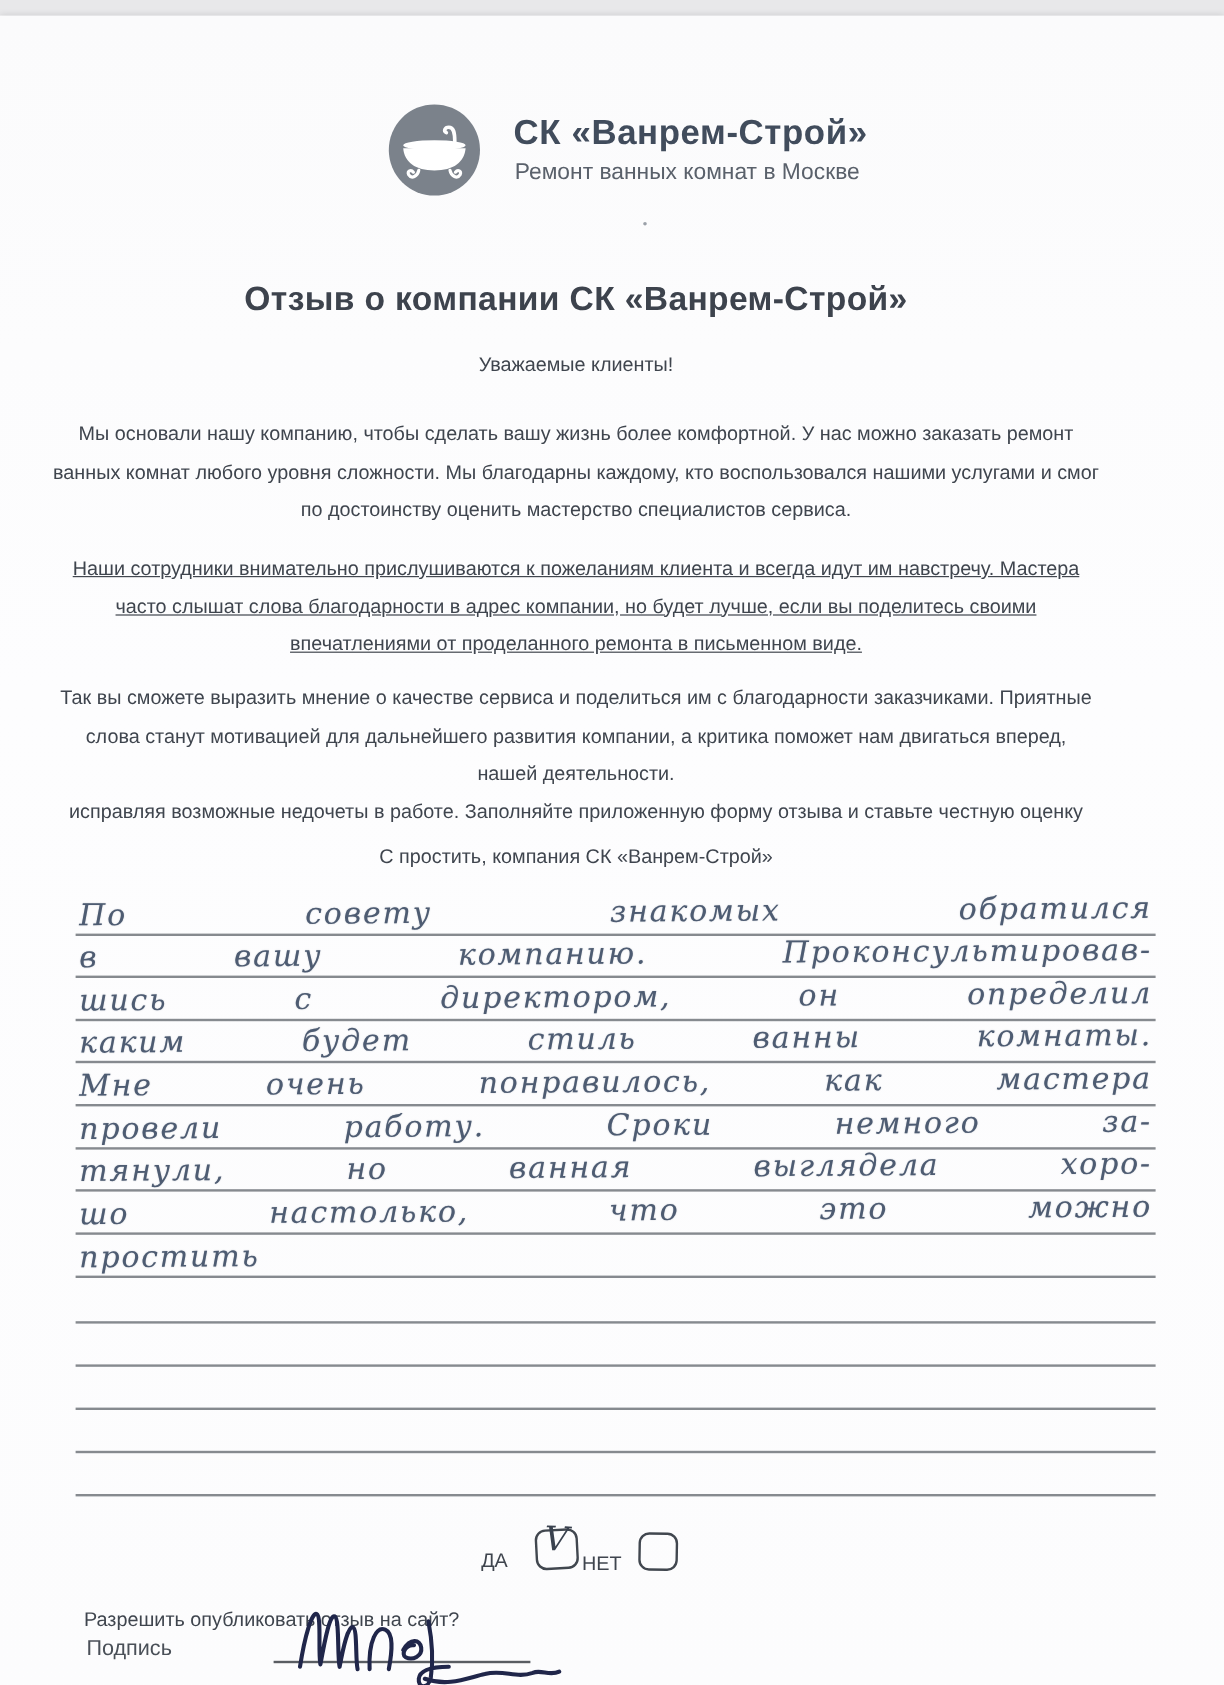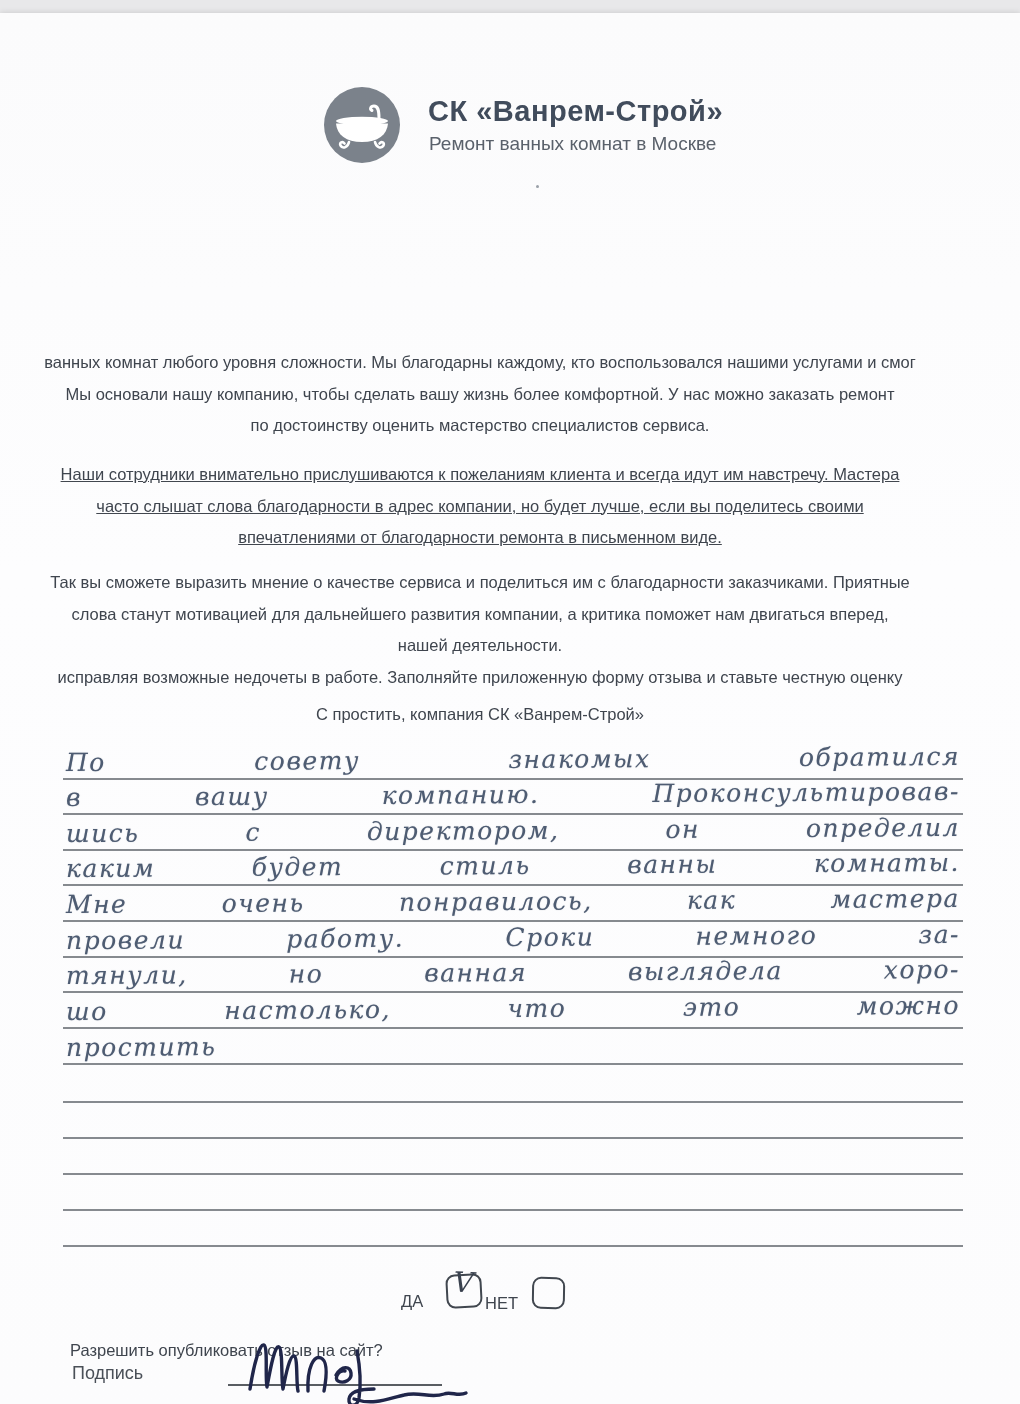--- a/index.html
+++ b/index.html
@@ -63,30 +63,32 @@
       <ellipse cx="40" cy="36" rx="26" ry="4.2" fill="#ffffff"></ellipse>
       <path d="M14,38.5 C 15,50 24,57 40,57 C 56,57 65,50 66,38.5 Z" fill="#ffffff"></path>
       <path d="M27,57 c -1,5 -6,7.5 -8.5,3.5 c -1.5,-3 2,-4.5 4,-2" stroke="#ffffff" fill="none" stroke-width="2.6" stroke-linecap="round"></path>
       <path d="M53,57 c 1,5 6,7.5 8.5,3.5 c 1.5,-3 -2,-4.5 -4,-2" stroke="#ffffff" fill="none" stroke-width="2.6" stroke-linecap="round"></path>
     </svg>
   </div>
   <div class="company-name">СК «Ванрем-Строй»</div>
   <div class="tagline">Ремонт ванных комнат в Москве</div>
   <div class="dot-artifact"></div>
 
+  <div class="cblock doc-title">Отзыв о компании СК «Ванрем-Строй»</div>
+  <div class="cblock salutation">Уважаемые клиенты!</div>
 
   <div class="cblock para1">
+    <span class="pline">Мы основали нашу компанию, чтобы сделать вашу жизнь более комфортной. У нас можно заказать ремонт</span>
     <span class="pline">ванных комнат любого уровня сложности. Мы благодарны каждому, кто воспользовался нашими услугами и смог</span>
-    <span class="pline">Мы основали нашу компанию, чтобы сделать вашу жизнь более комфортной. У нас можно заказать ремонт</span>
     <span class="pline">по достоинству оценить мастерство специалистов сервиса.</span>
   </div>
   <div class="cblock para2">
     <span class="pline">Наши сотрудники внимательно прислушиваются к пожеланиям клиента и всегда идут им навстречу. Мастера</span>
     <span class="pline">часто слышат слова благодарности в адрес компании, но будет лучше, если вы поделитесь своими</span>
-    <span class="pline">впечатлениями от благодарности ремонта в письменном виде.</span>
+    <span class="pline">впечатлениями от проделанного ремонта в письменном виде.</span>
   </div>
   <div class="cblock para3">
     <span class="pline">Так вы сможете выразить мнение о качестве сервиса и поделиться им с благодарности заказчиками. Приятные</span>
     <span class="pline">слова станут мотивацией для дальнейшего развития компании, а критика поможет нам двигаться вперед,</span>
     <span class="pline">нашей деятельности.</span>
     <span class="pline">исправляя возможные недочеты в работе. Заполняйте приложенную форму отзыва и ставьте честную оценку</span>
   </div>
   <div class="cblock closing">С простить, компания СК «Ванрем-Строй»</div>
 
   <div class="rule" style="top:765px"></div>

